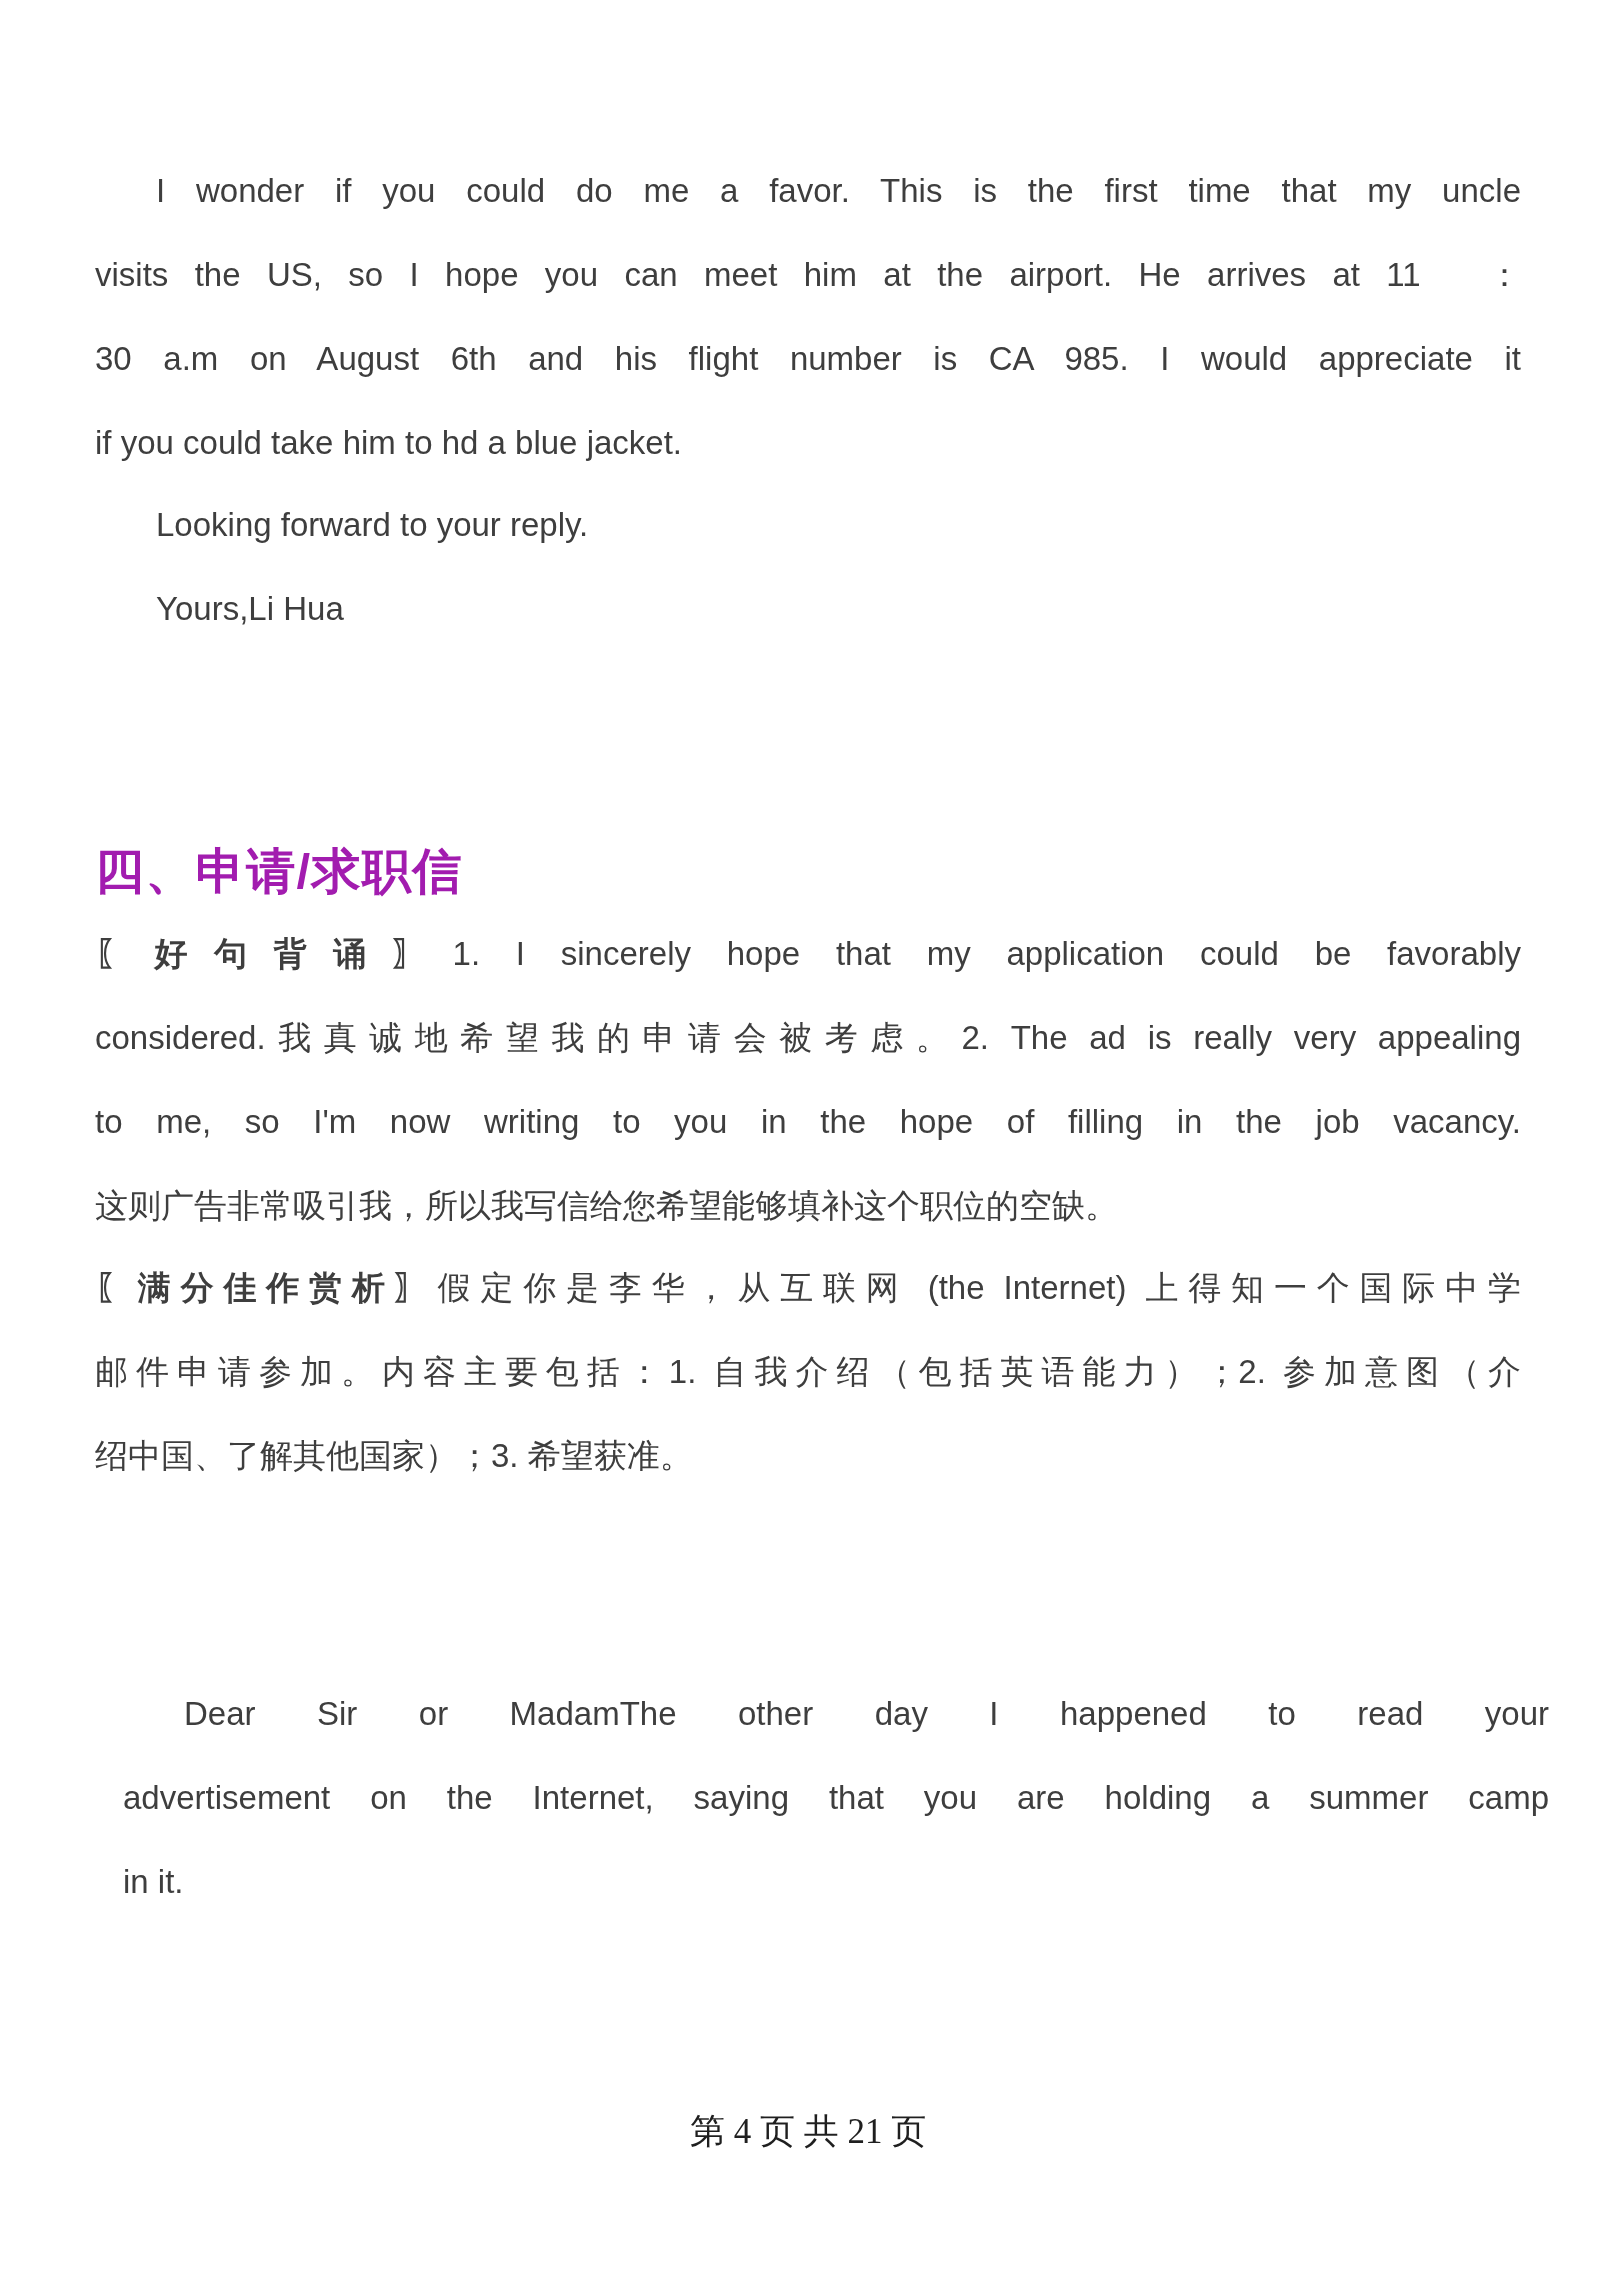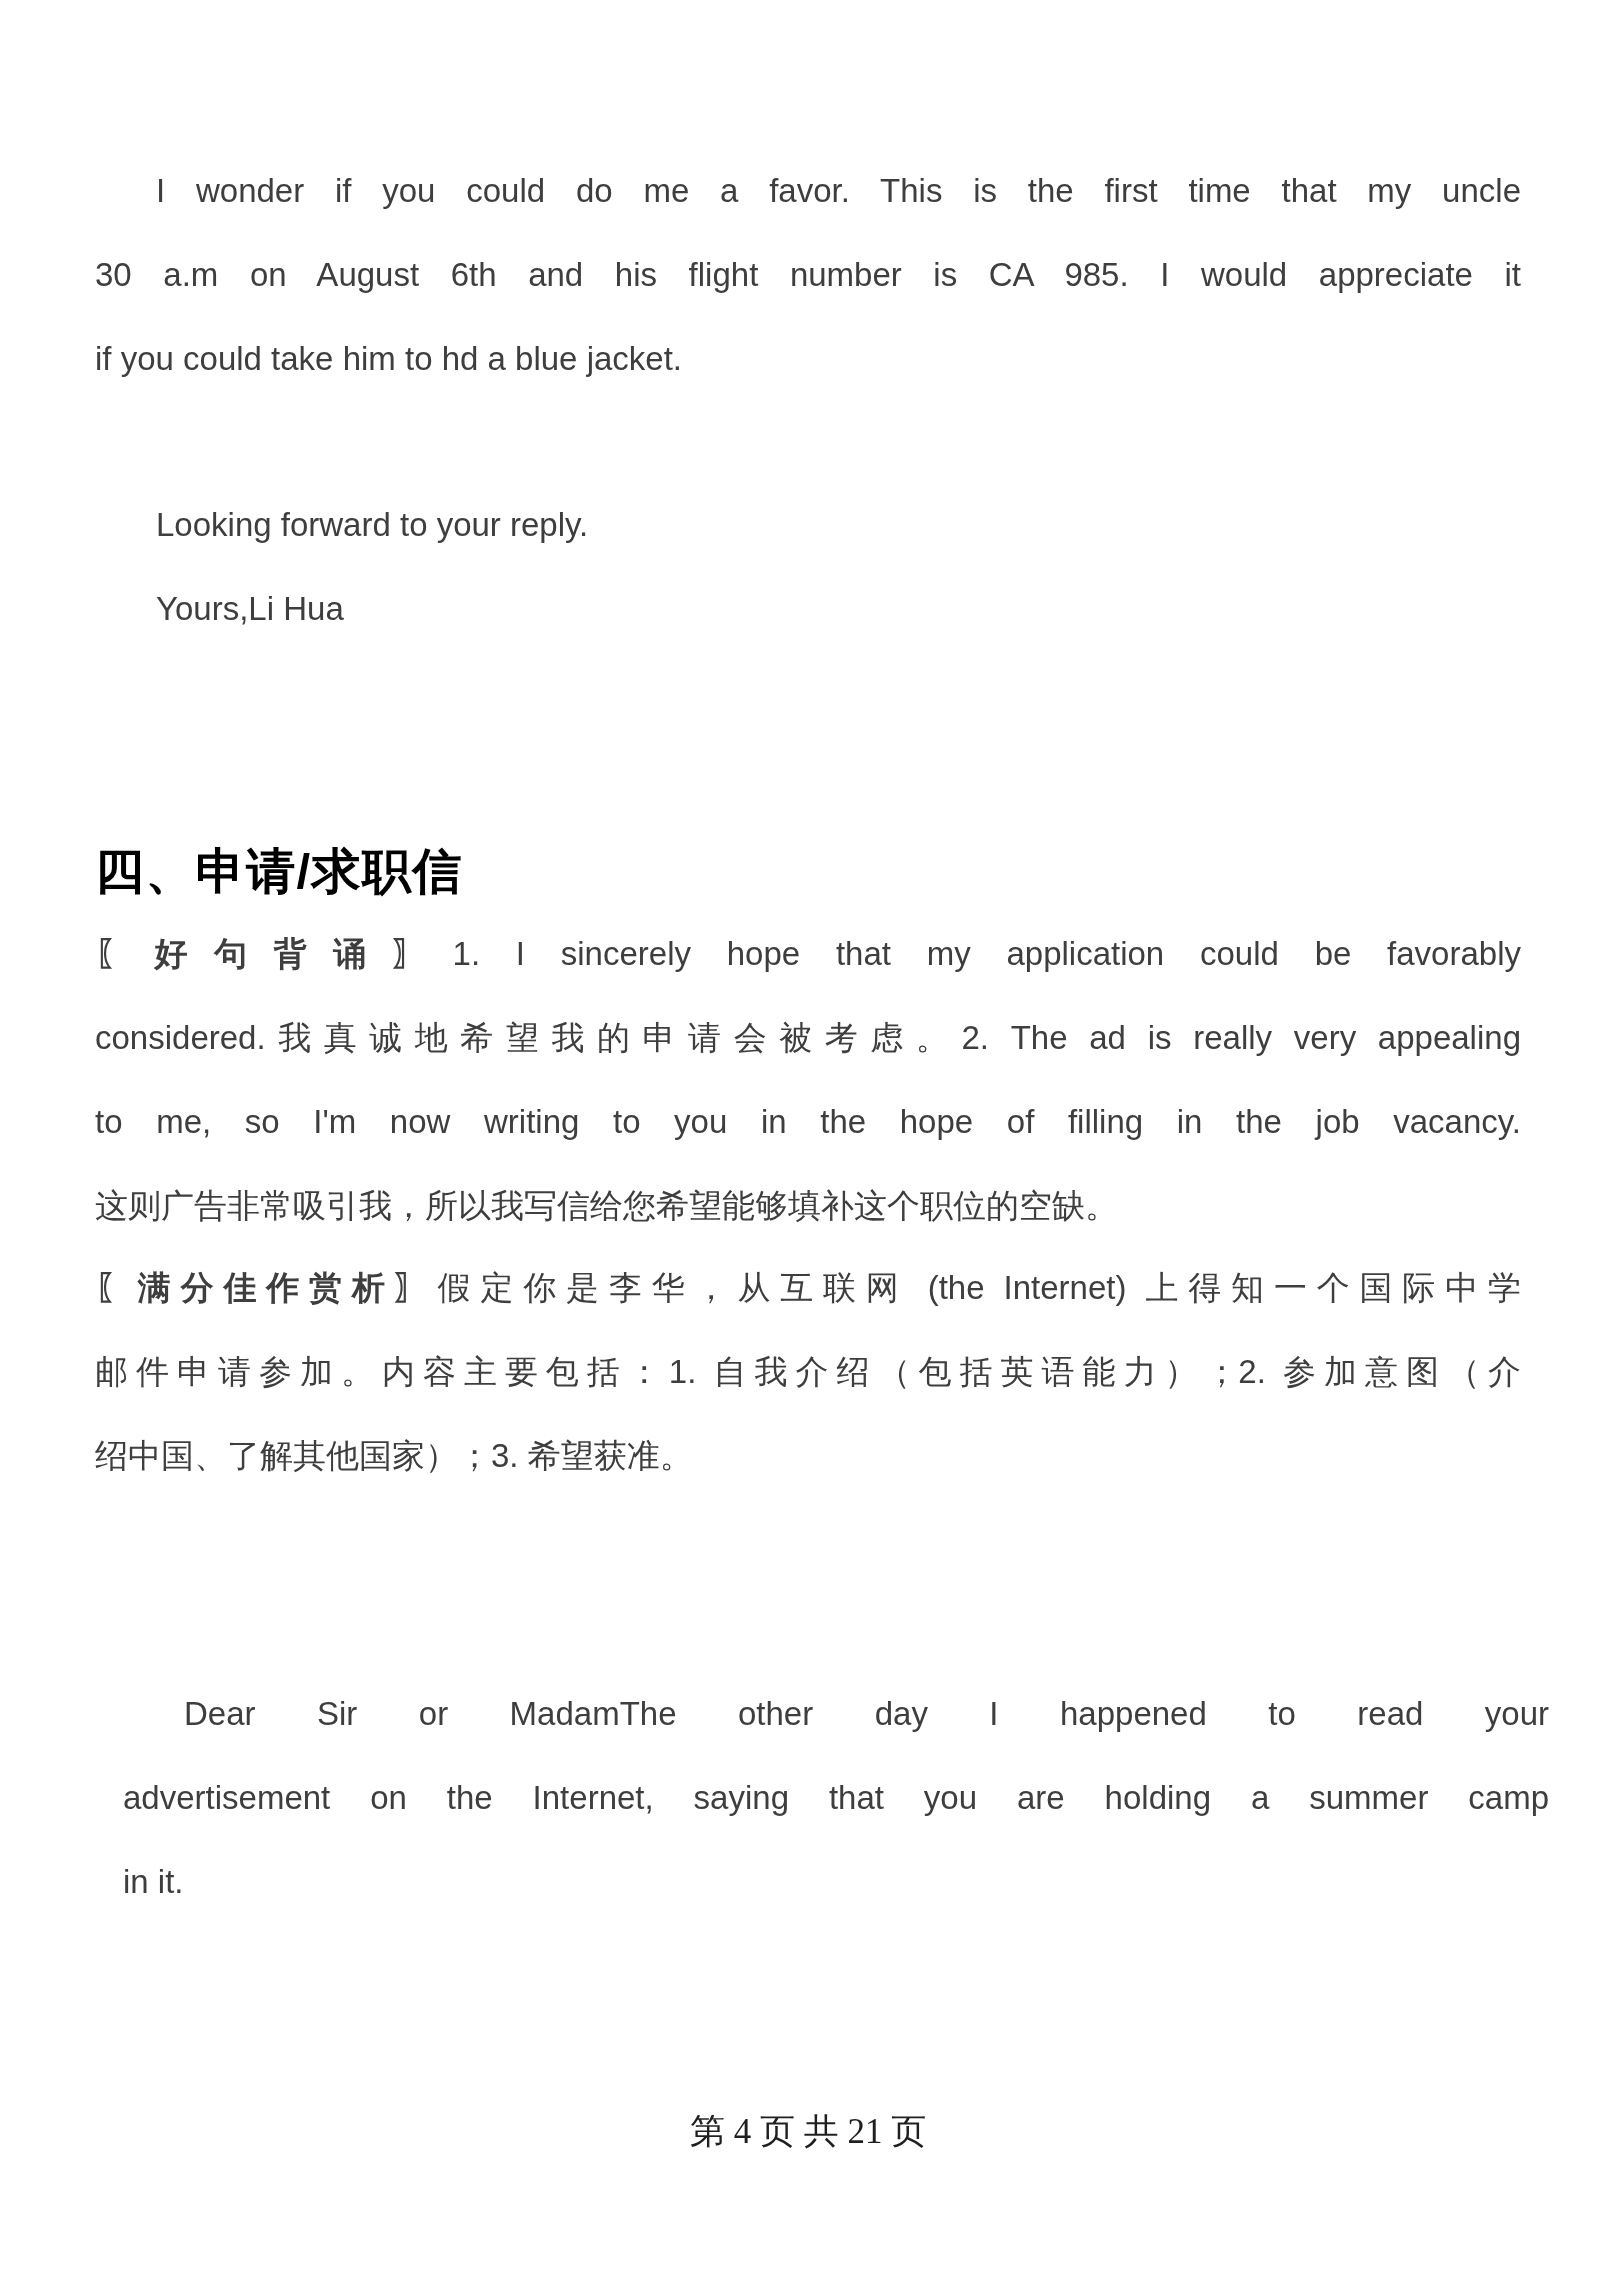--- a/index.html
+++ b/index.html
@@ -38,21 +38,21 @@
     text-indent: 61px;
     text-align: right;
   }
   .label-bold {
     font-weight: 700;
   }
   .heading {
     font-size: 49px;
     line-height: 75px;
     font-weight: 700;
-    color: #000000;
+    color: #a21caf;
     letter-spacing: 1.4px;
   }
   .footer {
     position: absolute;
     left: 0;
     width: 1616px;
     top: 2113px;
     text-align: center;
     font-family: "Liberation Serif", "DejaVu Serif", serif;
     font-size: 35px;
@@ -60,20 +60,21 @@
     color: #1f1f1f;
   }
 </style>
 </head>
 <body>
 
 <div class="page">
 
   <div class="block para" style="top:149px;">
     <div class="line line--indent">I wonder if you could do me a favor. This is the first time that my uncle</div>
+    <div class="line">visits the US, so I hope you can meet him at the airport. He arrives at 11　：</div>
     <div class="line">30 a.m on August 6th and his flight number is CA 985. I would appreciate it</div>
     <div class="line line--end">if you could take him to hd a blue jacket.</div>
   </div>
 
   <div class="block para" style="top:483px;">
     <div class="line line--end line--indent">Looking forward to your reply.</div>
   </div>
 
   <div class="block para" style="top:567px;">
     <div class="line line--end line--indent">Yours,Li Hua</div>

